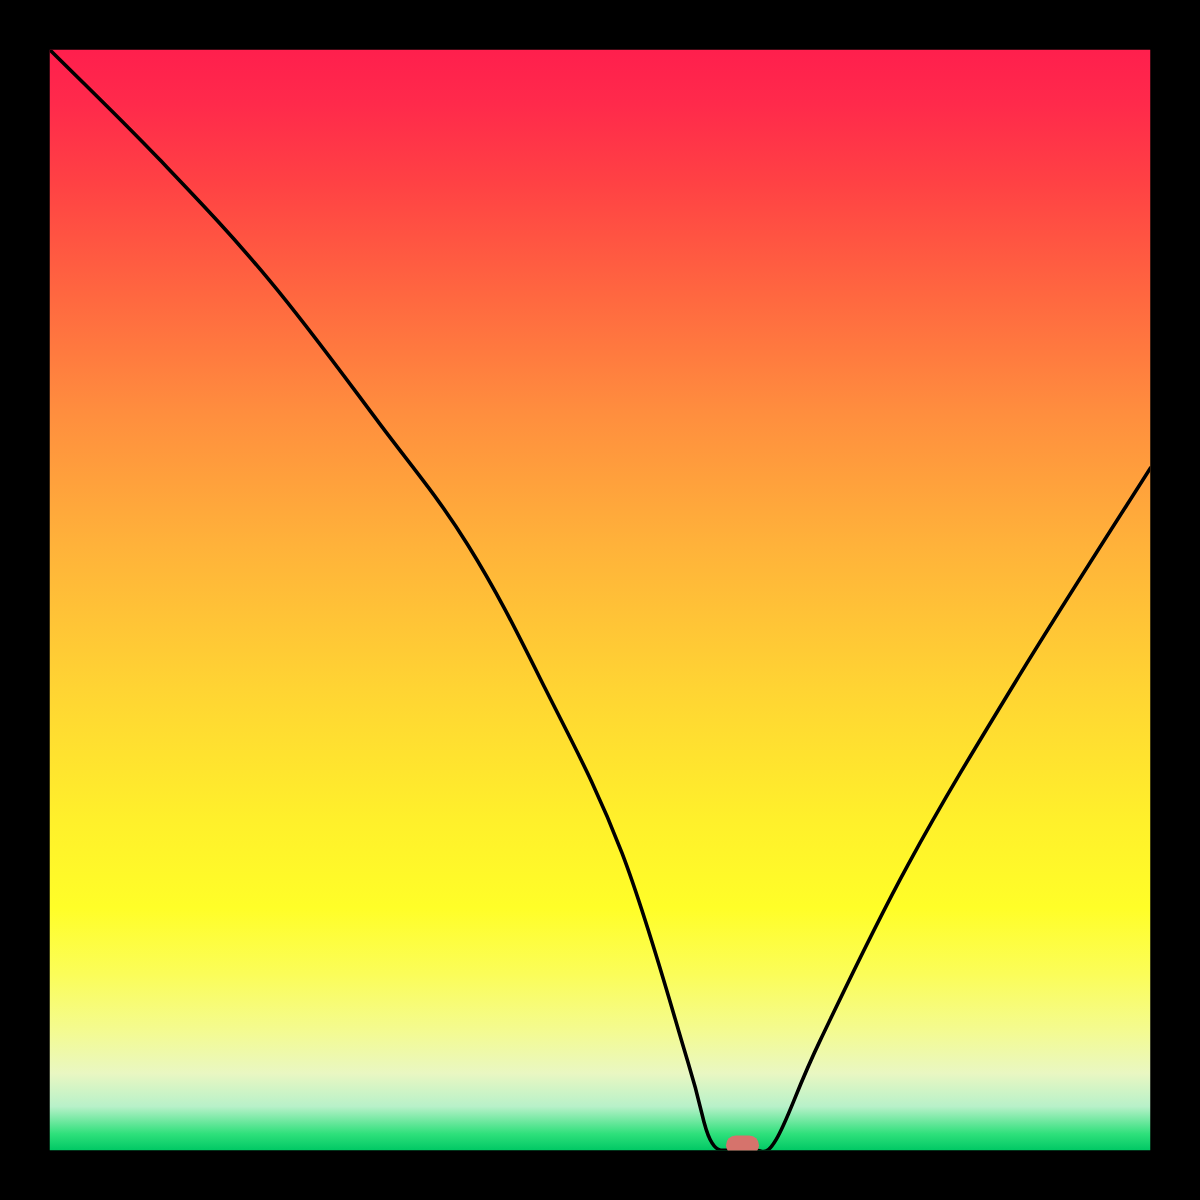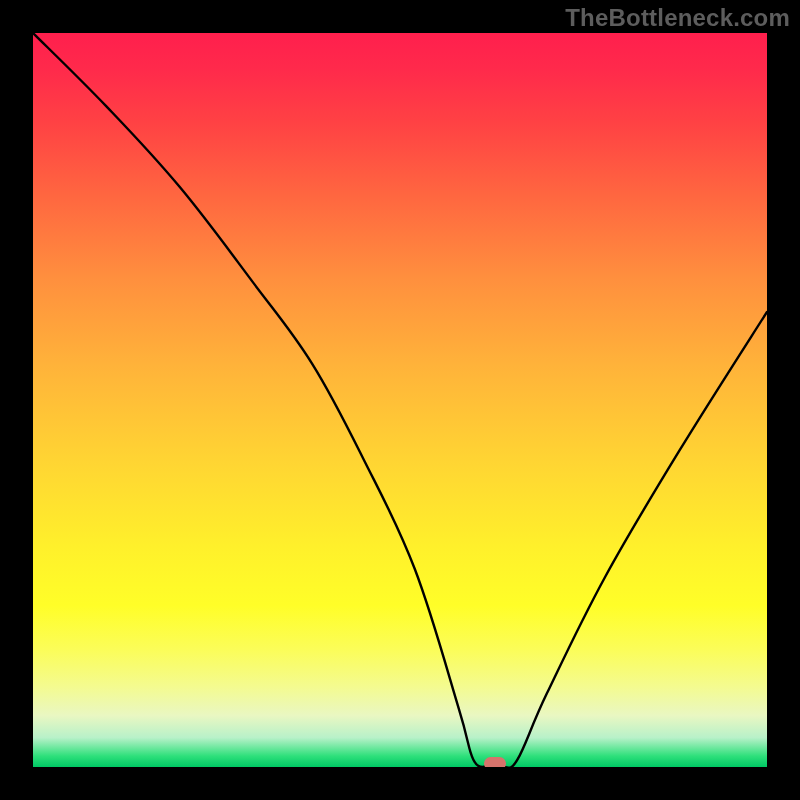--- a/index.html
+++ b/index.html
@@ -73,21 +73,20 @@
     height: 13px;
     background: #d6736c;
     border-radius: 7px;
   }
 </style>
 </head>
 <body>
 
 <div class="frame">
 
-  <div class="watermark">TheBottleneck.com</div>
 
   <div class="plot-area">
     <div class="gradient"></div>
 
     <svg class="curve-svg" viewBox="0 0 734 734" preserveAspectRatio="none">
       <path d="M 0.0 0.0 C 13.2 13.2, 47.0 45.7, 73.4 73.4 C 99.8 101.1, 120.4 122.4, 146.8 154.1 C 173.2 185.8, 196.4 217.9, 220.2 249.6 C 244.0 281.3, 259.1 298.6, 278.9 330.3 C 298.7 362.0, 311.8 388.7, 330.3 425.7 C 348.8 462.7, 364.5 490.9, 381.7 535.8 C 398.9 580.7, 415.2 640.9, 425.7 675.3 C 436.3 709.6, 435.1 716.1, 440.4 726.7 C 445.7 737.2, 449.8 732.7, 455.1 734.0 C 460.4 735.3, 464.5 735.3, 469.8 734.0 C 475.0 732.7, 476.5 739.9, 484.4 726.7 C 492.4 713.4, 497.9 693.6, 513.8 660.6 C 529.7 627.6, 548.7 586.8, 572.5 543.2 C 596.3 499.6, 616.9 465.9, 645.9 418.4 C 675.0 370.8, 718.1 304.0, 734.0 278.9" fill="none" stroke="#000" stroke-width="2.4" stroke-linecap="round" stroke-linejoin="round" id="curve-path"></path>
     </svg>
 
     <div class="marker" id="marker" style="left: 451.42px; top: 724px; background: rgb(214, 115, 108);"></div>
   </div>

